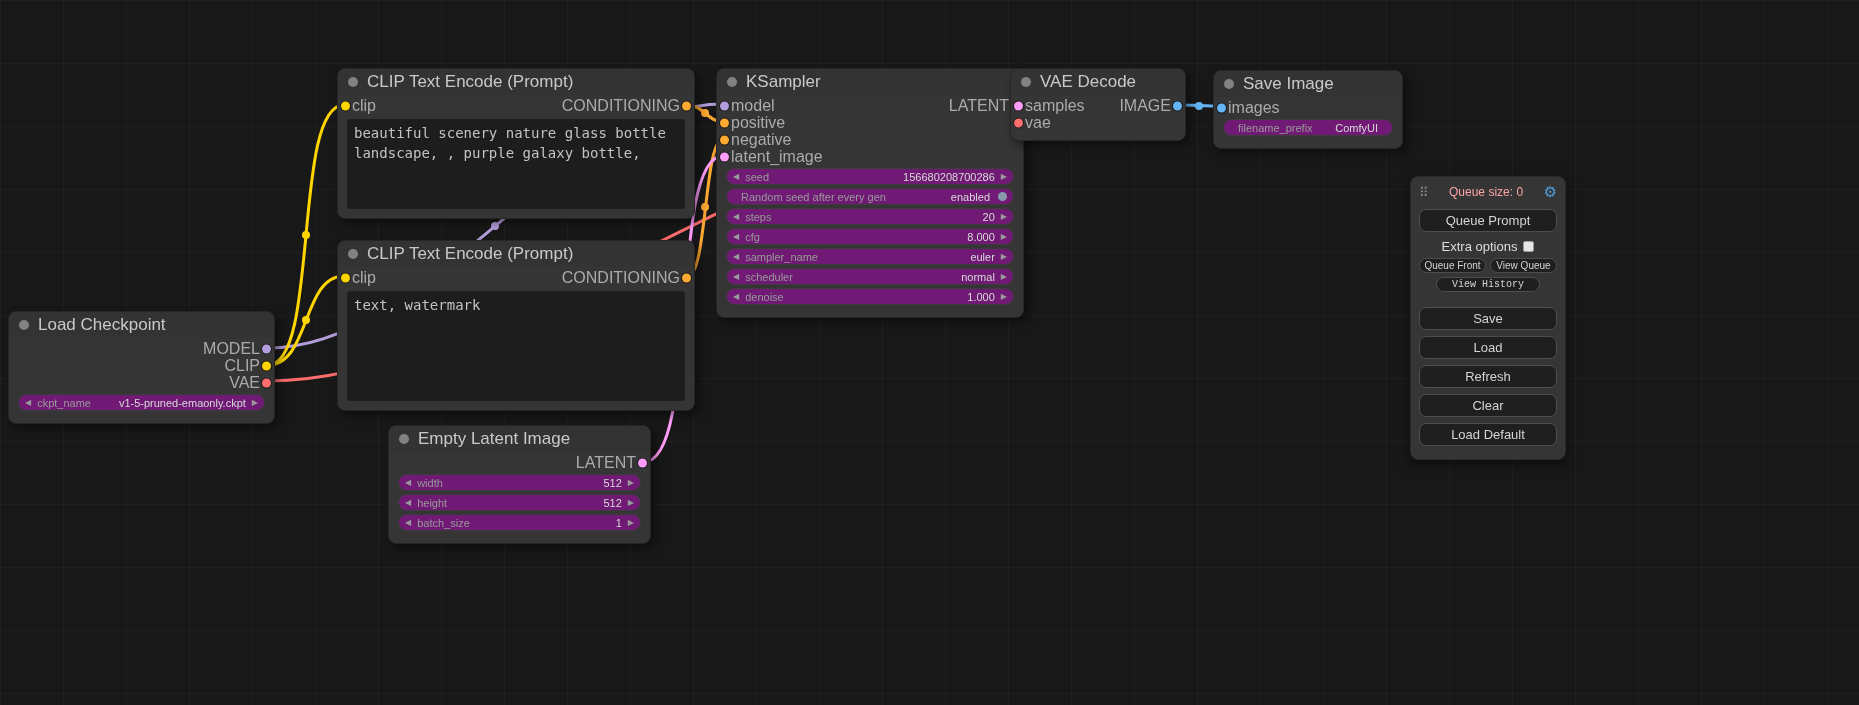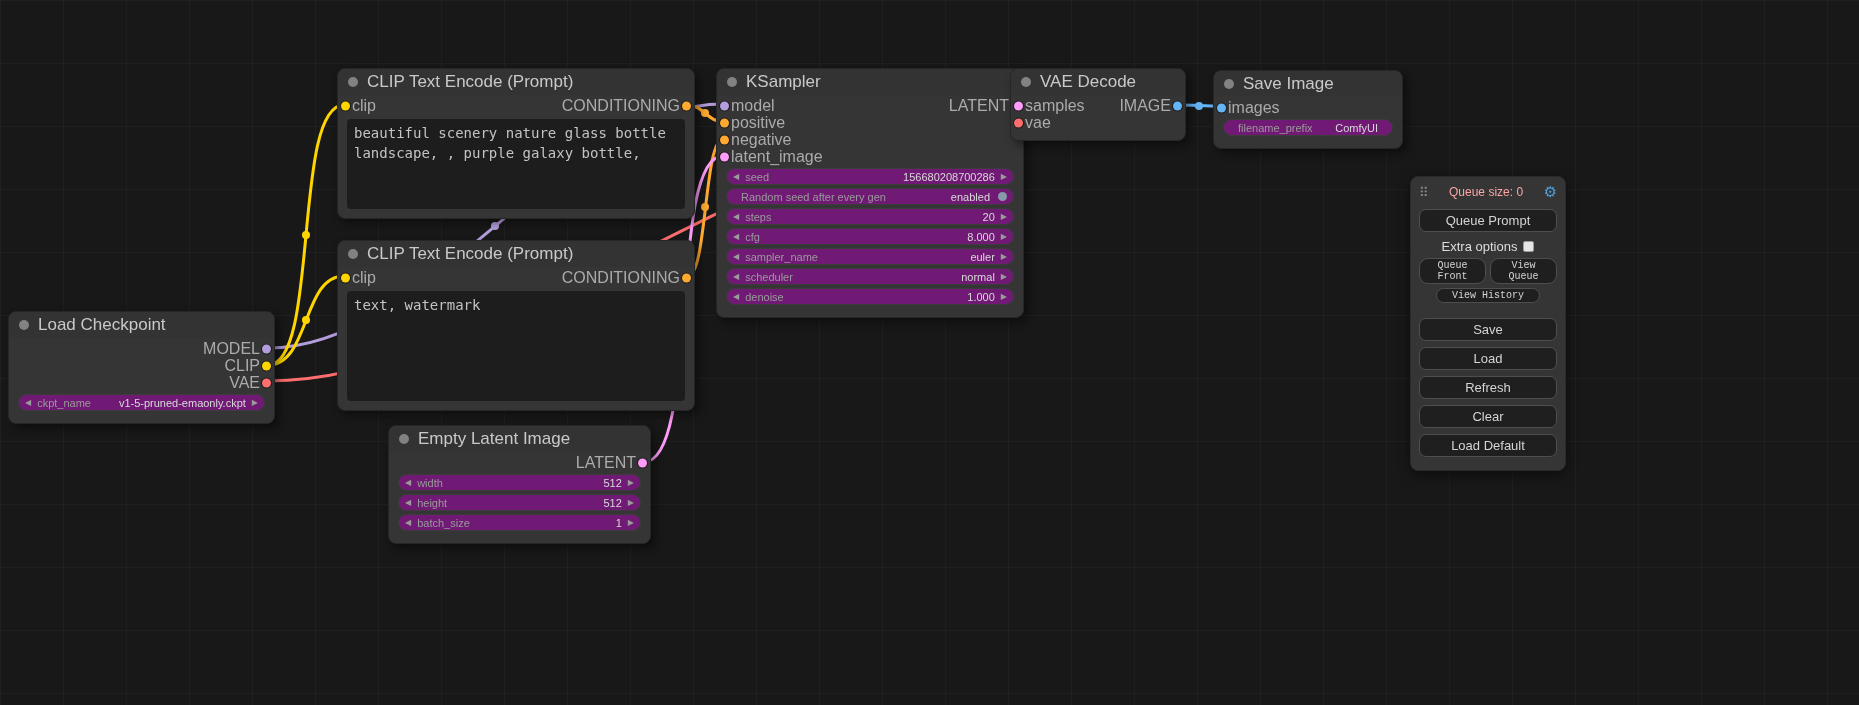--- a/index.html
+++ b/index.html
@@ -79,21 +79,21 @@
   .drag-handle { color:#8a8a8a; font-size:13px; cursor:grab; }
   .gear { color:#4f9ed9; font-size:15px; cursor:pointer; }
   .btn {
     width:100%; background:#1f1f1f; border:1px solid #4e4e4e; border-radius:7px;
     color:#d4d4d4; font-family:inherit; font-size:13px; padding:3px 0; margin:3px 0;
     text-align:center; cursor:pointer;
   }
   .btn.small { font-size:10px; padding:1px 4px; margin:2px 0; border-radius:9px; width:auto; flex:1; }
   .extra-row { display:flex; align-items:center; gap:6px; margin:4px 0 2px; font-size:13px; }
   .checkbox { width:11px; height:11px; background:#e6e6e6; border:1px solid #9a9a9a; border-radius:2px; cursor:pointer; }
-  .small-row { width:100%; display:flex; gap:4px;font-family:Liberation Mono, monospace; }
+  .small-row { width:100%; display:flex; gap:4px; }
   .view-history-wrap { width:100%; display:flex; justify-content:center;font-family:Liberation Mono, monospace; }
   .view-history-wrap .btn.small { flex:0 0 76%; }
   .spacer { height:10px; }
 </style>
 </head>
 <body>
 
 <div class="canvas">
 
   <svg class="links" width="1859" height="705" viewBox="0 0 1859 705">

